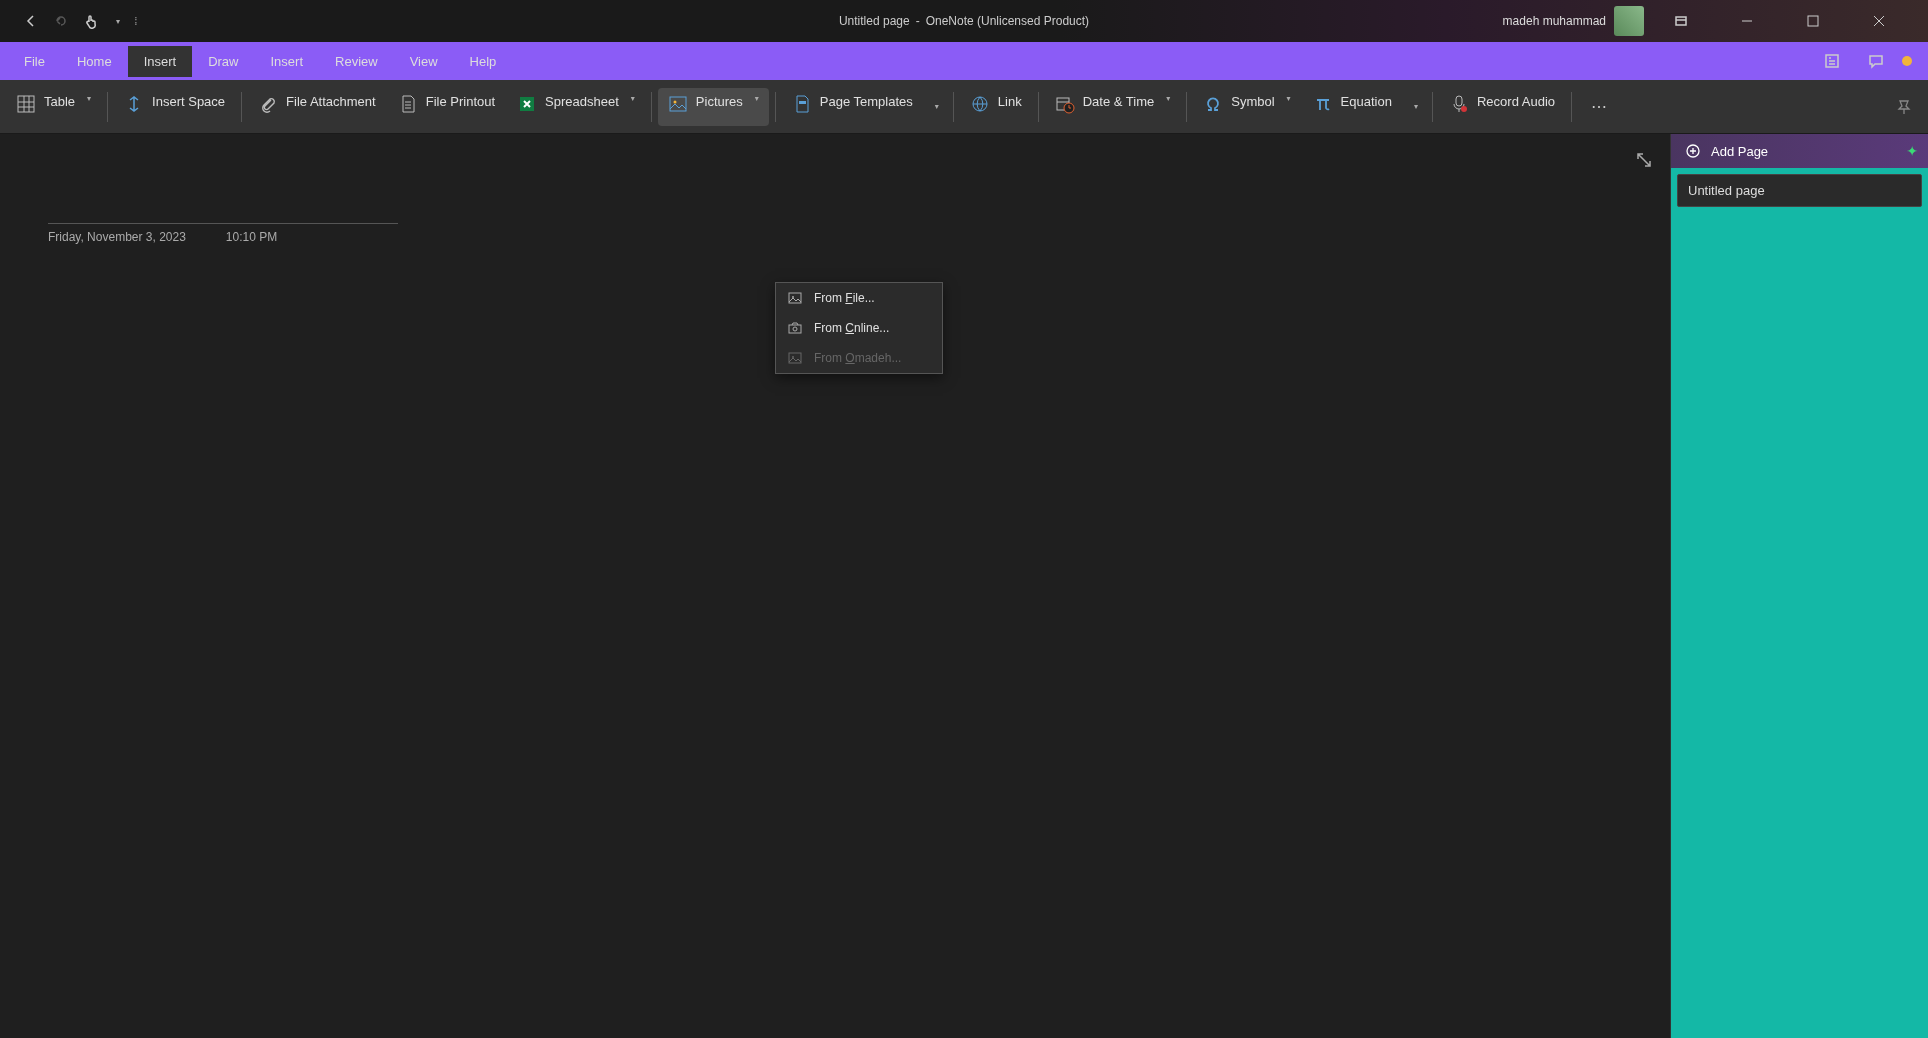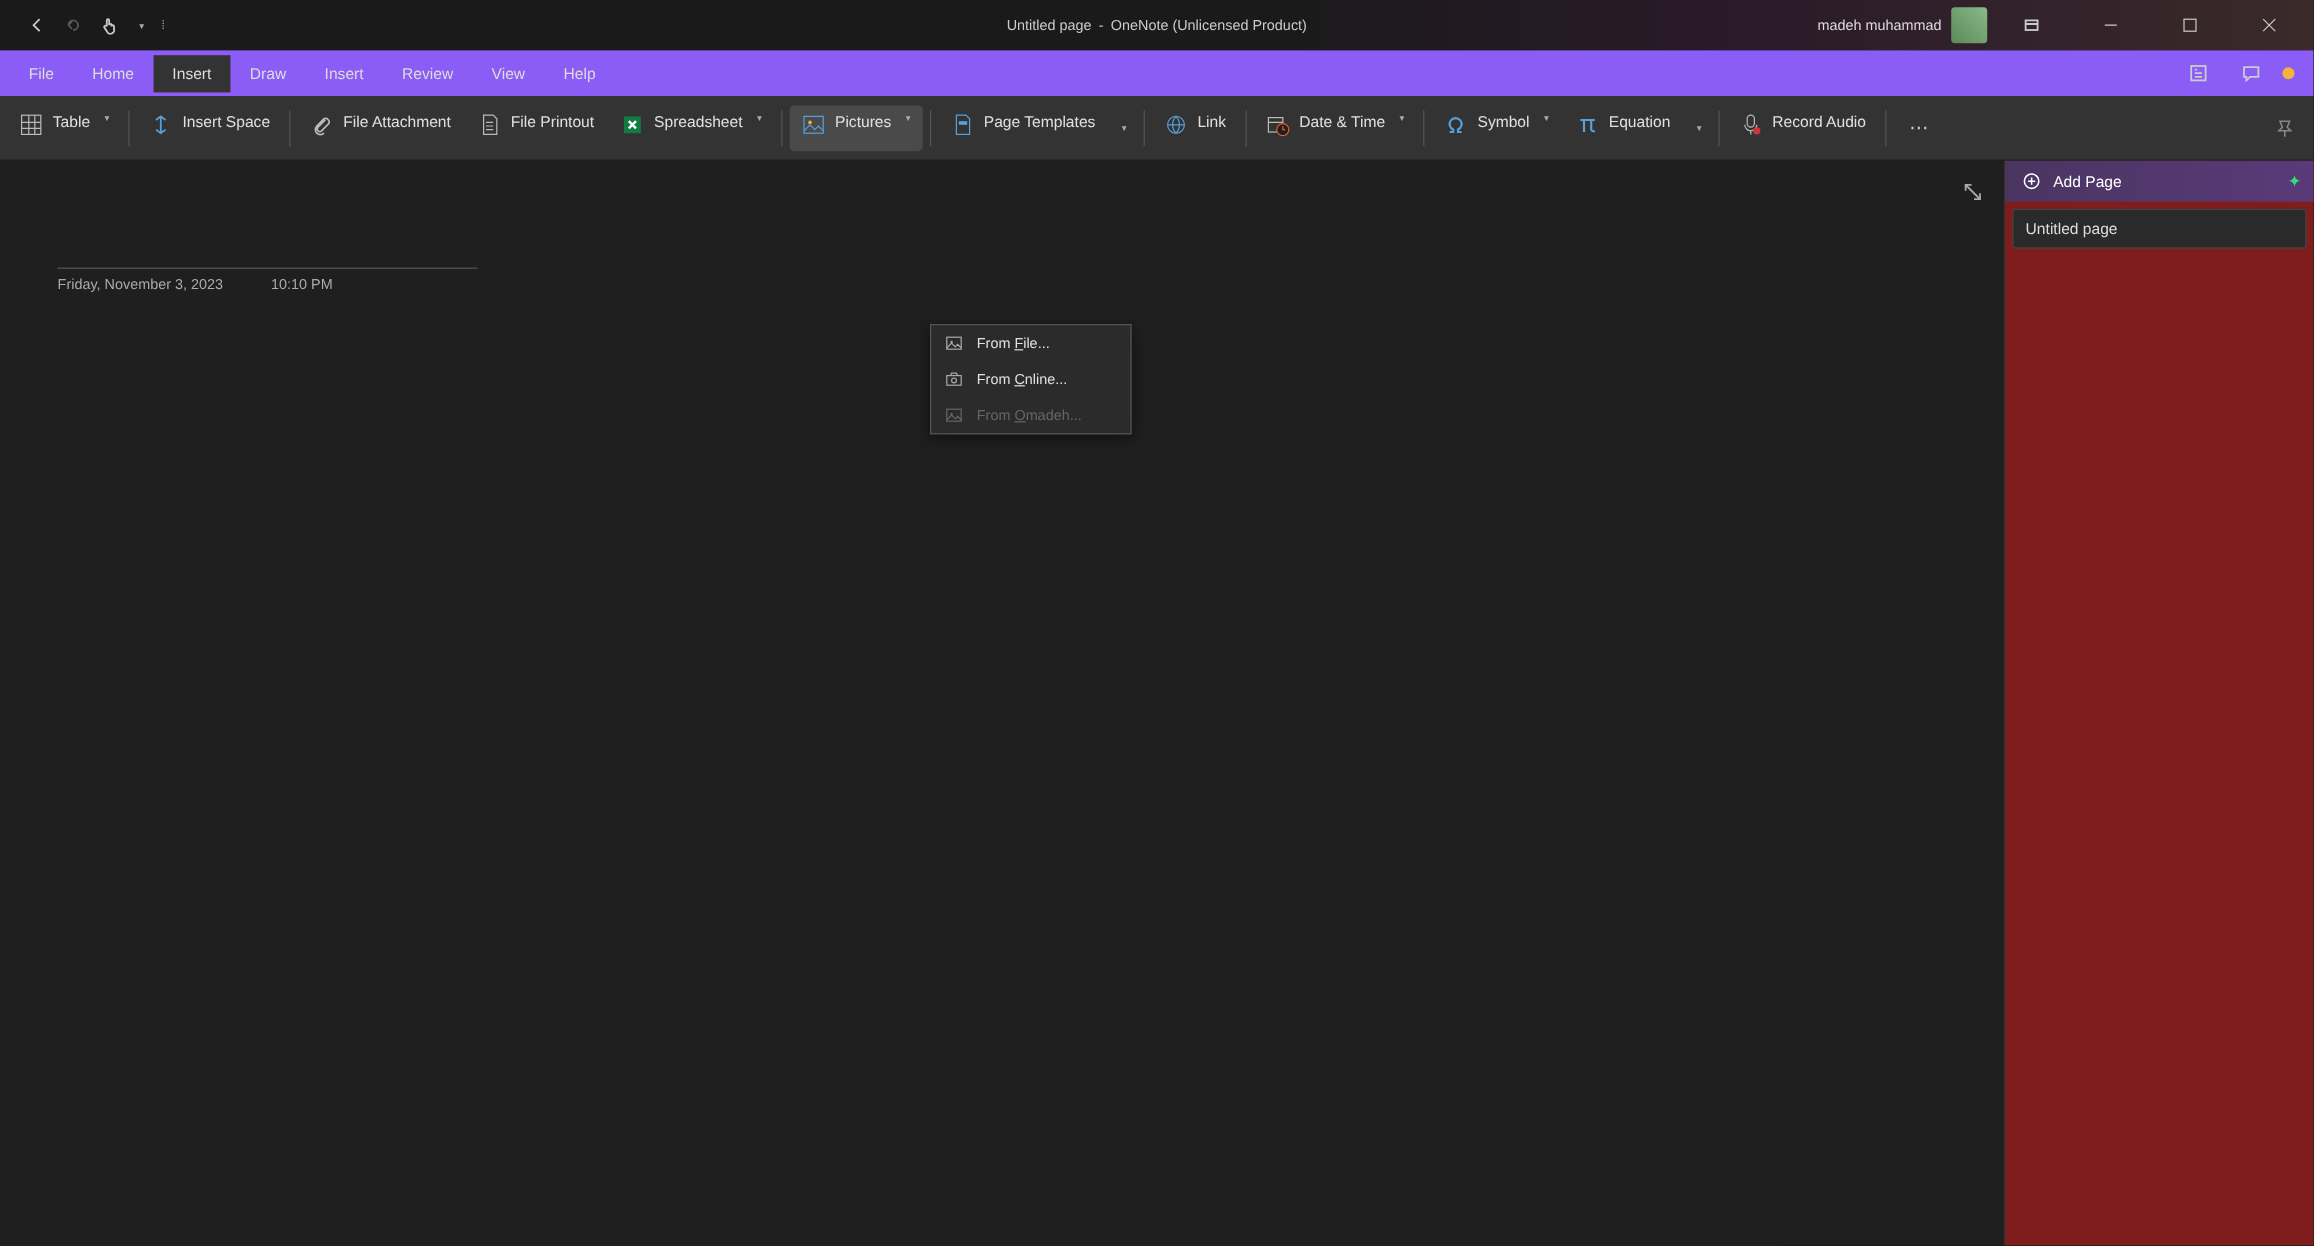--- a/index.html
+++ b/index.html
@@ -51,21 +51,21 @@
       align-items: center;
       gap: 6px;
       font-size: 12px;
       color: #ccc;
     }
     .title-right {
       margin-left: auto;
       display: flex;
       align-items: center;
       gap: 8px;
-      padding-right: 8px;
+      padding-right: 20px;
     }
     .user-name {
       font-size: 12px;
       color: #ddd;
     }
     .avatar {
       width: 30px;
       height: 30px;
       border-radius: 3px;
       background: linear-gradient(45deg, #5a8a5a, #8ab88a);
@@ -215,21 +215,21 @@
     }
     .date-time {
       display: flex;
       gap: 40px;
       font-size: 12px;
       color: #aaa;
     }
     .dropdown-menu {
       position: absolute;
       left: 775px;
-      top: 136px;
+      top: 148px;
       background: #2b2b2b;
       border: 1px solid #555;
       width: 168px;
       box-shadow: 0 4px 12px rgba(0,0,0,0.5);
       z-index: 100;
     }
     .dropdown-item {
       display: flex;
       align-items: center;
       gap: 10px;
@@ -255,21 +255,21 @@
       top: 12px;
       width: 28px;
       height: 28px;
       display: flex;
       align-items: center;
       justify-content: center;
       cursor: pointer;
     }
     .side-panel {
       width: 258px;
-      background: #7f1d1d;
+      background: #14b8a6;
       border-left: 1px solid #333;
       display: flex;
       flex-direction: column;
     }
     .add-page {
       background: #5a3a7a;
       background: linear-gradient(90deg, #4a3560, #5a3a7a);
       padding: 9px 14px;
       display: flex;
       align-items: center;

